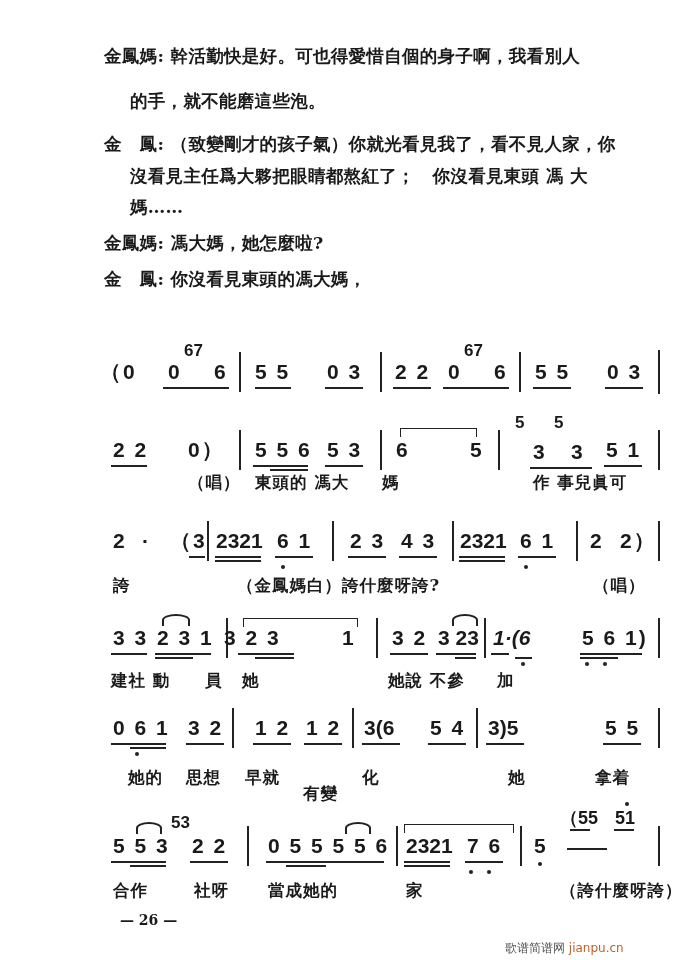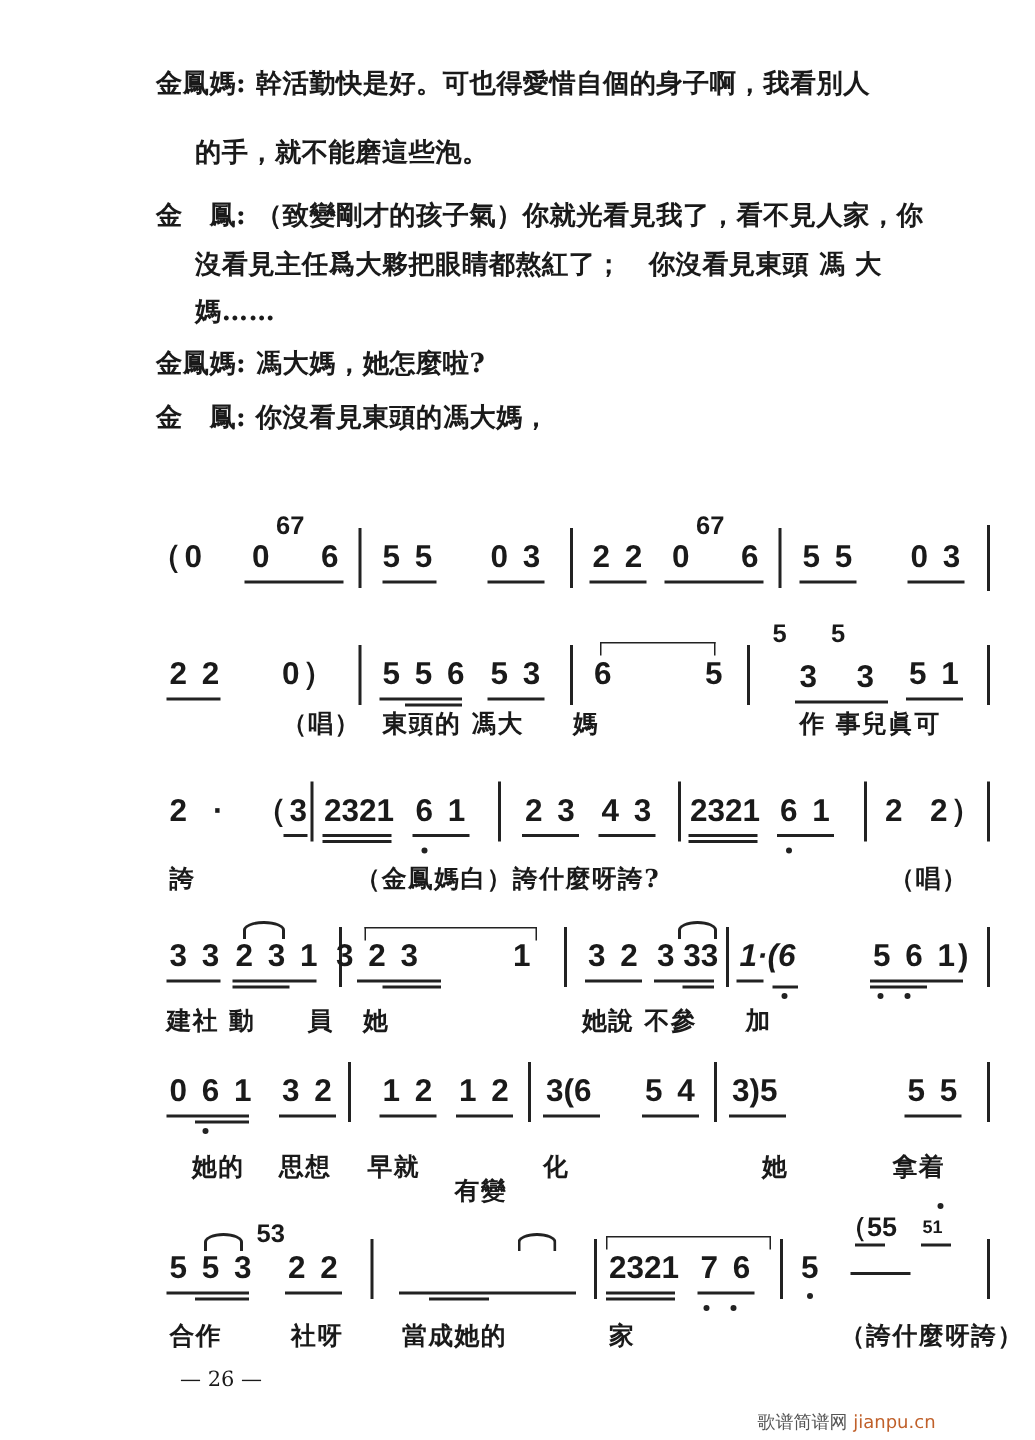--- a/index.html
+++ b/index.html
@@ -14,21 +14,21 @@
   .mrow { position: absolute; left: 0; width: 690px; height: 60px; }
   .note { position: absolute; font-family: "Liberation Sans", sans-serif; font-size: 21px; font-weight: bold; line-height: 24px; white-space: nowrap; letter-spacing: 2px; }
   .grace { position: absolute; font-family: "Liberation Sans", sans-serif; font-size: 17px; font-weight: bold; line-height: 18px; }
   .ul { position: absolute; height: 1.5px; background: #222; }
   .bar { position: absolute; width: 2px; background: #222; }
   .dot { position: absolute; width: 4px; height: 4px; border-radius: 50%; background: #222; }
   .slur { position: absolute; border: 2px solid #222; border-bottom: none; border-radius: 50% 50% 0 0; }
   .tie { position: absolute; border: 1.8px solid #222; border-bottom: none; height: 8px; }
   .lyr { position: absolute; font-size: 16.5px; font-weight: bold; white-space: nowrap; letter-spacing: 1px; }
   .dash { position: absolute; height: 2px; background: #222; }
-  .page-num { position: absolute; left: 120px; top: 912px; font-size: 14px; font-weight: normal; }
+  .page-num { position: absolute; left: 120px; top: 912px; font-size: 14px; font-weight: bold; }
   .wm { position: absolute; left: 505px; top: 940px; font-size: 12px; color: #555; font-family: "DejaVu Sans", sans-serif; }
   .wm .en { color: #c0602a; }
 </style>
 </head>
 <body>
 
 <div class="dlg" style="top:45px;">
   <span class="spk">金鳳媽:</span>
   <span>幹活勤快是好。可也得愛惜自個的身子啊，我看別人</span>
 </div>
@@ -148,21 +148,21 @@
   <span class="bar" style="left:226px; top:8px; height:40px;"></span>
   <span class="tie" style="left:243px; top:8px; width:113px;"></span>
   <span class="note" style="left:224px; top:16px;">3 2 3</span>
   <span class="ul" style="left:238px; top:43px; width:56px;"></span>
   <span class="ul" style="left:255px; top:47px; width:39px;"></span>
   <span class="note" style="left:342px; top:16px;">1</span>
   <span class="bar" style="left:376px; top:8px; height:40px;"></span>
   <span class="note" style="left:392px; top:16px;">3 2</span>
   <span class="ul" style="left:390px; top:43px; width:38px;"></span>
   <span class="slur" style="left:452px; top:4px; width:22px; height:10px;"></span>
-  <span class="note" style="left:438px; top:16px; letter-spacing:0;">3 33</span>
+  <span class="note" style="left:438px; top:16px; letter-spacing:0;">3 23</span>
   <span class="ul" style="left:436px; top:43px; width:40px;"></span>
   <span class="ul" style="left:455px; top:47px; width:21px;"></span>
   <span class="bar" style="left:484px; top:8px; height:40px;"></span>
   <span class="note" style="left:493px; top:16px; letter-spacing:0;font-style:italic;">1·(6</span>
   <span class="ul" style="left:491px; top:43px; width:18px;"></span>
   <span class="ul" style="left:515px; top:47px; width:17px;"></span>
   <span class="dot" style="left:521px; top:52px;"></span>
   <span class="note" style="left:582px; top:16px;">5 6 1)</span>
   <span class="ul" style="left:580px; top:43px; width:62px;"></span>
   <span class="ul" style="left:580px; top:47px; width:38px;"></span>
@@ -211,38 +211,39 @@
 <div class="mrow" style="top:812px;">
   <span class="slur" style="left:136px; top:10px; width:22px; height:10px;"></span>
   <span class="note" style="left:113px; top:22px;">5 5 3</span>
   <span class="ul" style="left:111px; top:49px; width:55px;"></span>
   <span class="ul" style="left:130px; top:53px; width:36px;"></span>
   <span class="grace" style="left:171px; top:2px;">53</span>
   <span class="note" style="left:192px; top:22px;">2 2</span>
   <span class="ul" style="left:190px; top:49px; width:38px;"></span>
   <span class="bar" style="left:247px; top:14px; height:40px;"></span>
   <span class="slur" style="left:345px; top:10px; width:22px; height:10px;"></span>
+  <span class="note" style="left:268px; top:22px;">0 5 5 5 5 6</span>
   <span class="ul" style="left:266px; top:49px; width:118px;"></span>
   <span class="ul" style="left:286px; top:53px; width:40px;"></span>
   <span class="bar" style="left:396px; top:14px; height:40px;"></span>
   <span class="tie" style="left:404px; top:12px; width:108px;"></span>
   <span class="note" style="left:406px; top:22px; letter-spacing:0;">2321</span>
   <span class="ul" style="left:404px; top:49px; width:46px;"></span>
   <span class="ul" style="left:404px; top:53px; width:46px;"></span>
   <span class="note" style="left:467px; top:22px;">7 6</span>
   <span class="ul" style="left:465px; top:49px; width:38px;"></span>
   <span class="dot" style="left:469px; top:58px;"></span>
   <span class="dot" style="left:487px; top:58px;"></span>
   <span class="bar" style="left:520px; top:14px; height:40px;"></span>
   <span class="note" style="left:534px; top:22px;">5</span>
   <span class="dot" style="left:538px; top:50px;"></span>
   <span class="dash" style="left:567px; top:36px; width:40px;"></span>
   <span class="note" style="left:560px; top:-6px; font-size:18px; letter-spacing:0;">（55</span>
   <span class="ul" style="left:570px; top:17px; width:20px;"></span>
-  <span class="note" style="left:615px; top:-6px; font-size:12px; letter-spacing:0;">51</span>
+  <span class="note" style="left:615px; top:-6px; font-size:18px; letter-spacing:0;">51</span>
   <span class="ul" style="left:614px; top:17px; width:20px;"></span>
   <span class="dot" style="left:625px; top:-10px;"></span>
   <span class="bar" style="left:658px; top:14px; height:40px;"></span>
 </div>
 <div class="lyr" style="left:113px; top:880px;">合作</div>
 <div class="lyr" style="left:194px; top:880px;">社呀</div>
 <div class="lyr" style="left:268px; top:880px;">當成她的</div>
 <div class="lyr" style="left:406px; top:880px;">家</div>
 <div class="lyr" style="left:560px; top:880px;">（誇什麼呀誇）</div>
 

